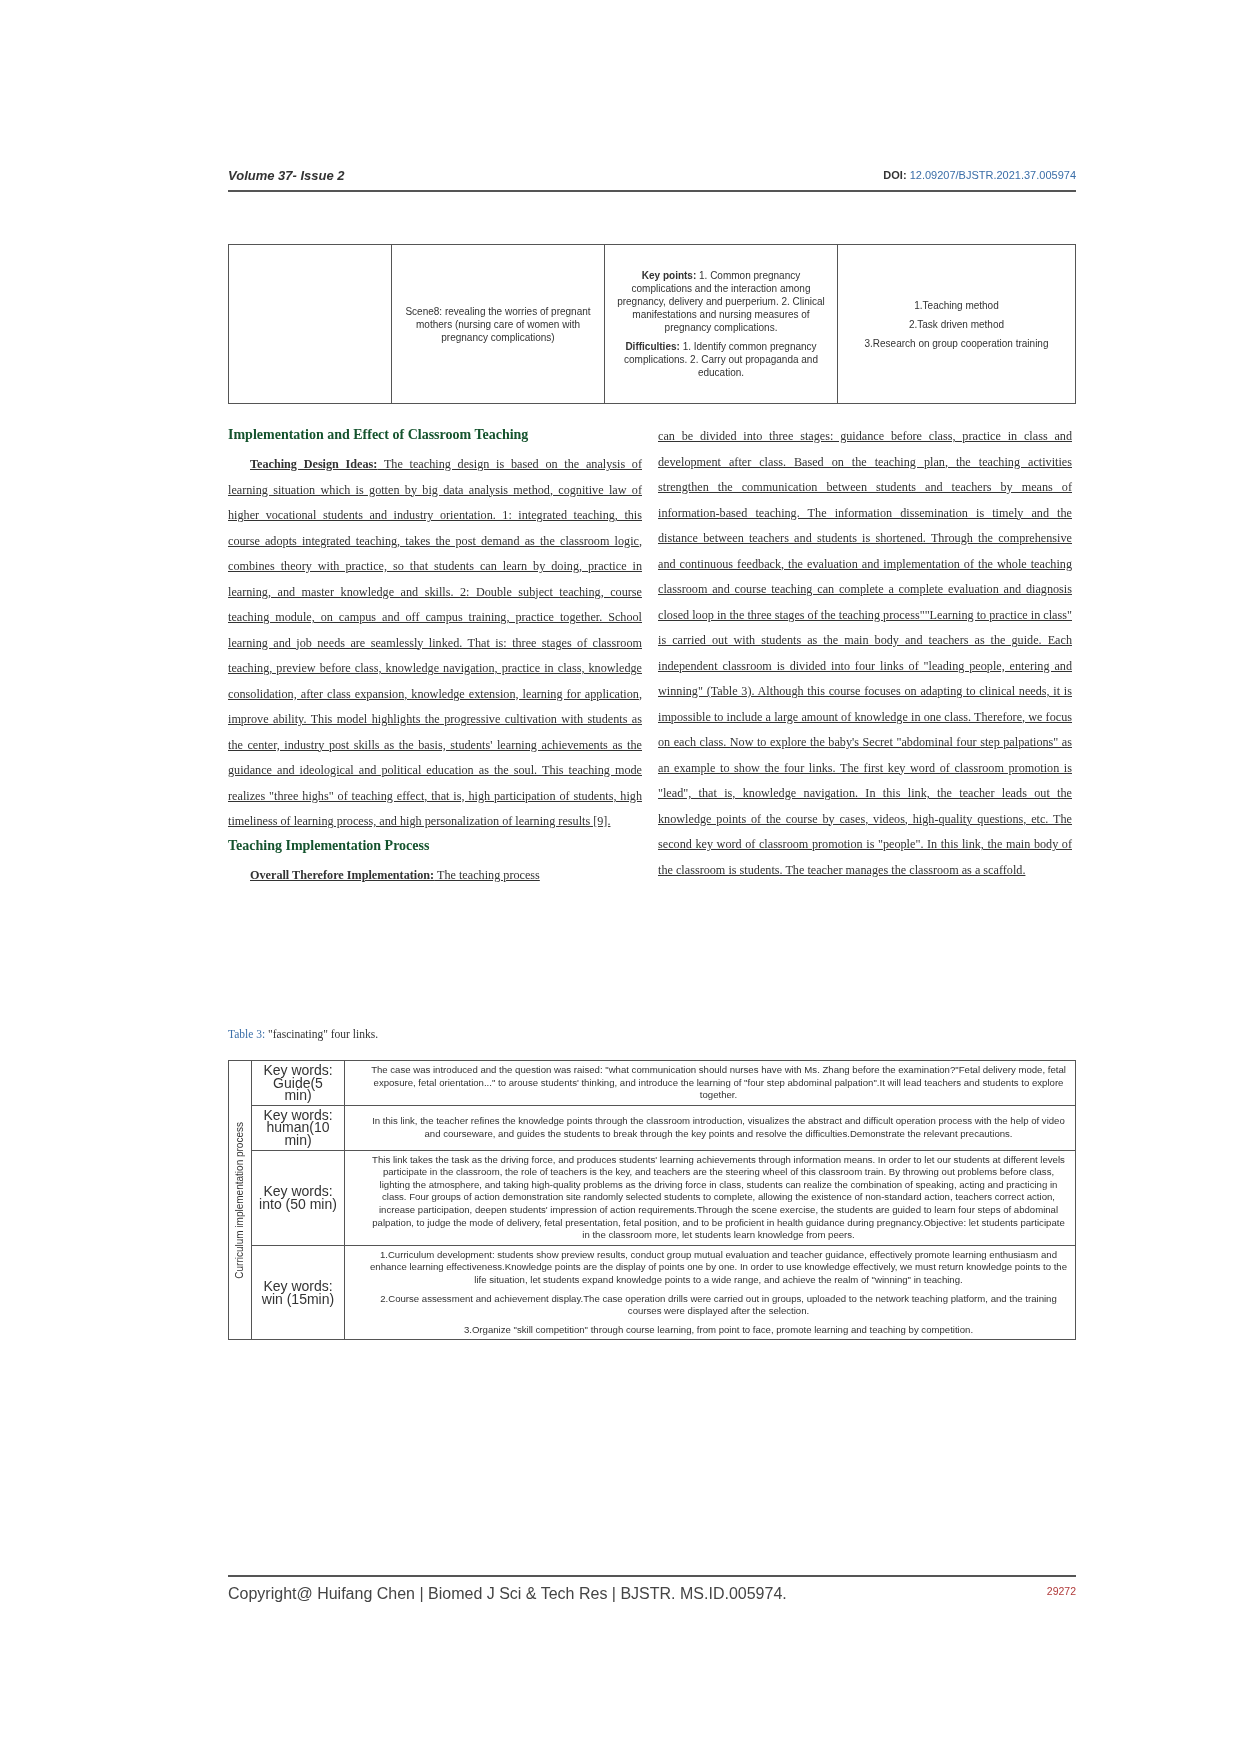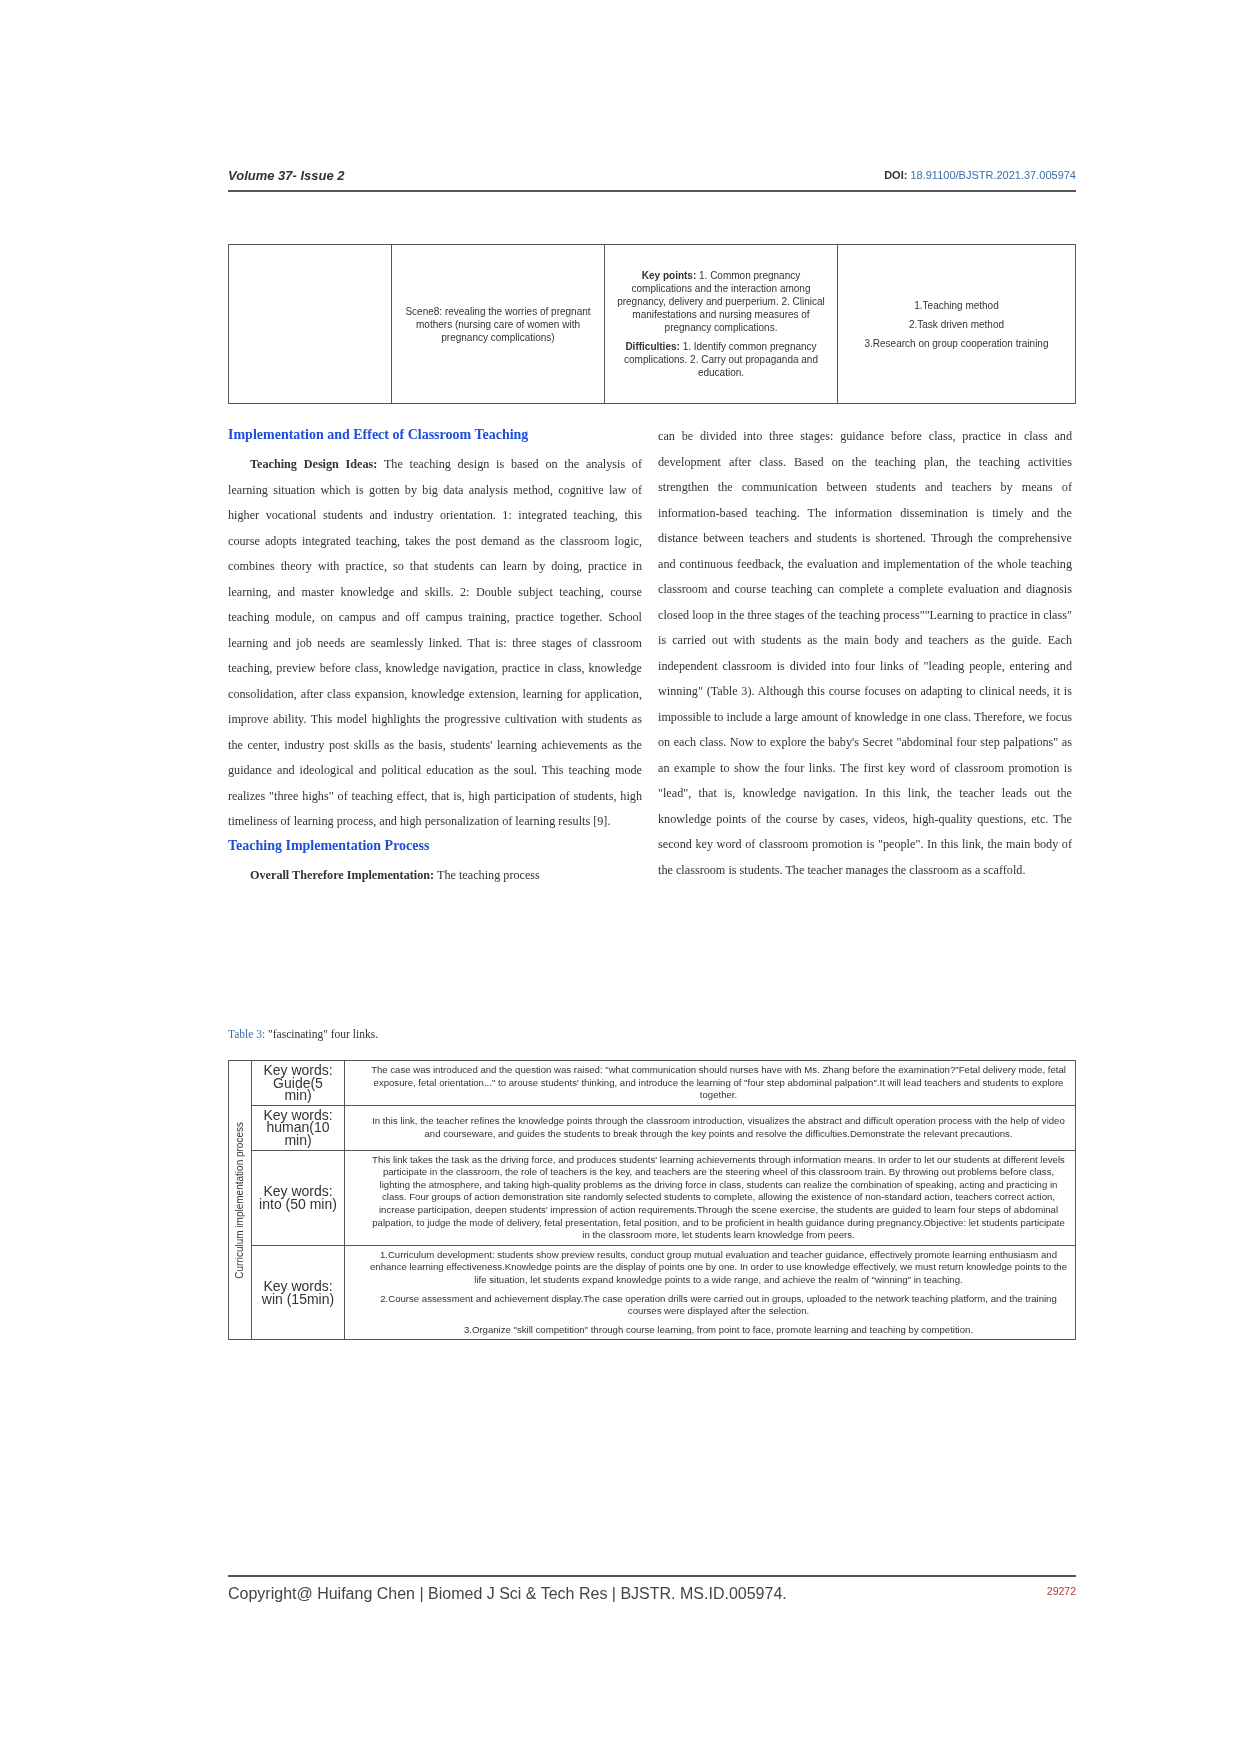--- a/index.html
+++ b/index.html
@@ -19,24 +19,24 @@
 
   .t1 { position: absolute; left: 228px; top: 244px; width: 848px; height: 160px; }
   .t1 td { font-size: 10px; line-height: 13px; color: #333; padding: 18px 6px; }
   .t1 p { margin: 0 0 6px 0; }
   .t1 .lbl { font-weight: bold; }
 
   .col { position: absolute; top: 424px; width: 414px; font-size: 12.2px; line-height: 25.5px;
          text-align: justify; font-family: "Liberation Serif", serif; color: #333; }
   .col.left { left: 228px; }
   .col.right { left: 658px; }
-  .col p { margin: 0; }
+  .col p { margin: 0; text-decoration: underline; }
   .col .indent { text-indent: 22px; }
   h3 { font-family: "Liberation Serif", serif; font-size: 14px; font-weight: bold; margin: 0 0 6px 0;
-       color: #1d4ed8; line-height: 22px; }
+       color: #14532d; line-height: 22px; }
   h3.second { margin-top: 0; }
   .bold { font-weight: bold; }
 
   .caption { position: absolute; left: 228px; top: 1028px; font-size: 11.5px;
              font-family: "Liberation Serif", serif; color: #333; }
   .caption .lab { color: #3a6ea8; text-align: right; }
 
   .t2 { position: absolute; left: 228px; top: 1060px; width: 848px; }
   .t2 td { font-size: 9.6px; line-height: 12.6px; color: #333; padding: 3px 6px; }
   .t2 .vert { width: 22px; padding: 0; }
@@ -52,21 +52,21 @@
 </style>
 </head>
 <body>
 
 <div class="page">
 
   <div class="header">
     <span class="vol">Volume 37- Issue 2</span>
     <span class="doi">
       <span>DOI:</span>
-      <a>18.91100/BJSTR.2021.37.005974</a>
+      <a>12.09207/BJSTR.2021.37.005974</a>
     </span>
   </div>
 
   <table class="t1">
     <tbody>
         <tr>
       <td style="width:150px"></td>
       <td style="width:200px">Scene8: revealing the worries of pregnant mothers (nursing care of women with pregnancy complications)</td>
       <td style="width:220px">
         <p><span class="lbl">Key points:</span>

